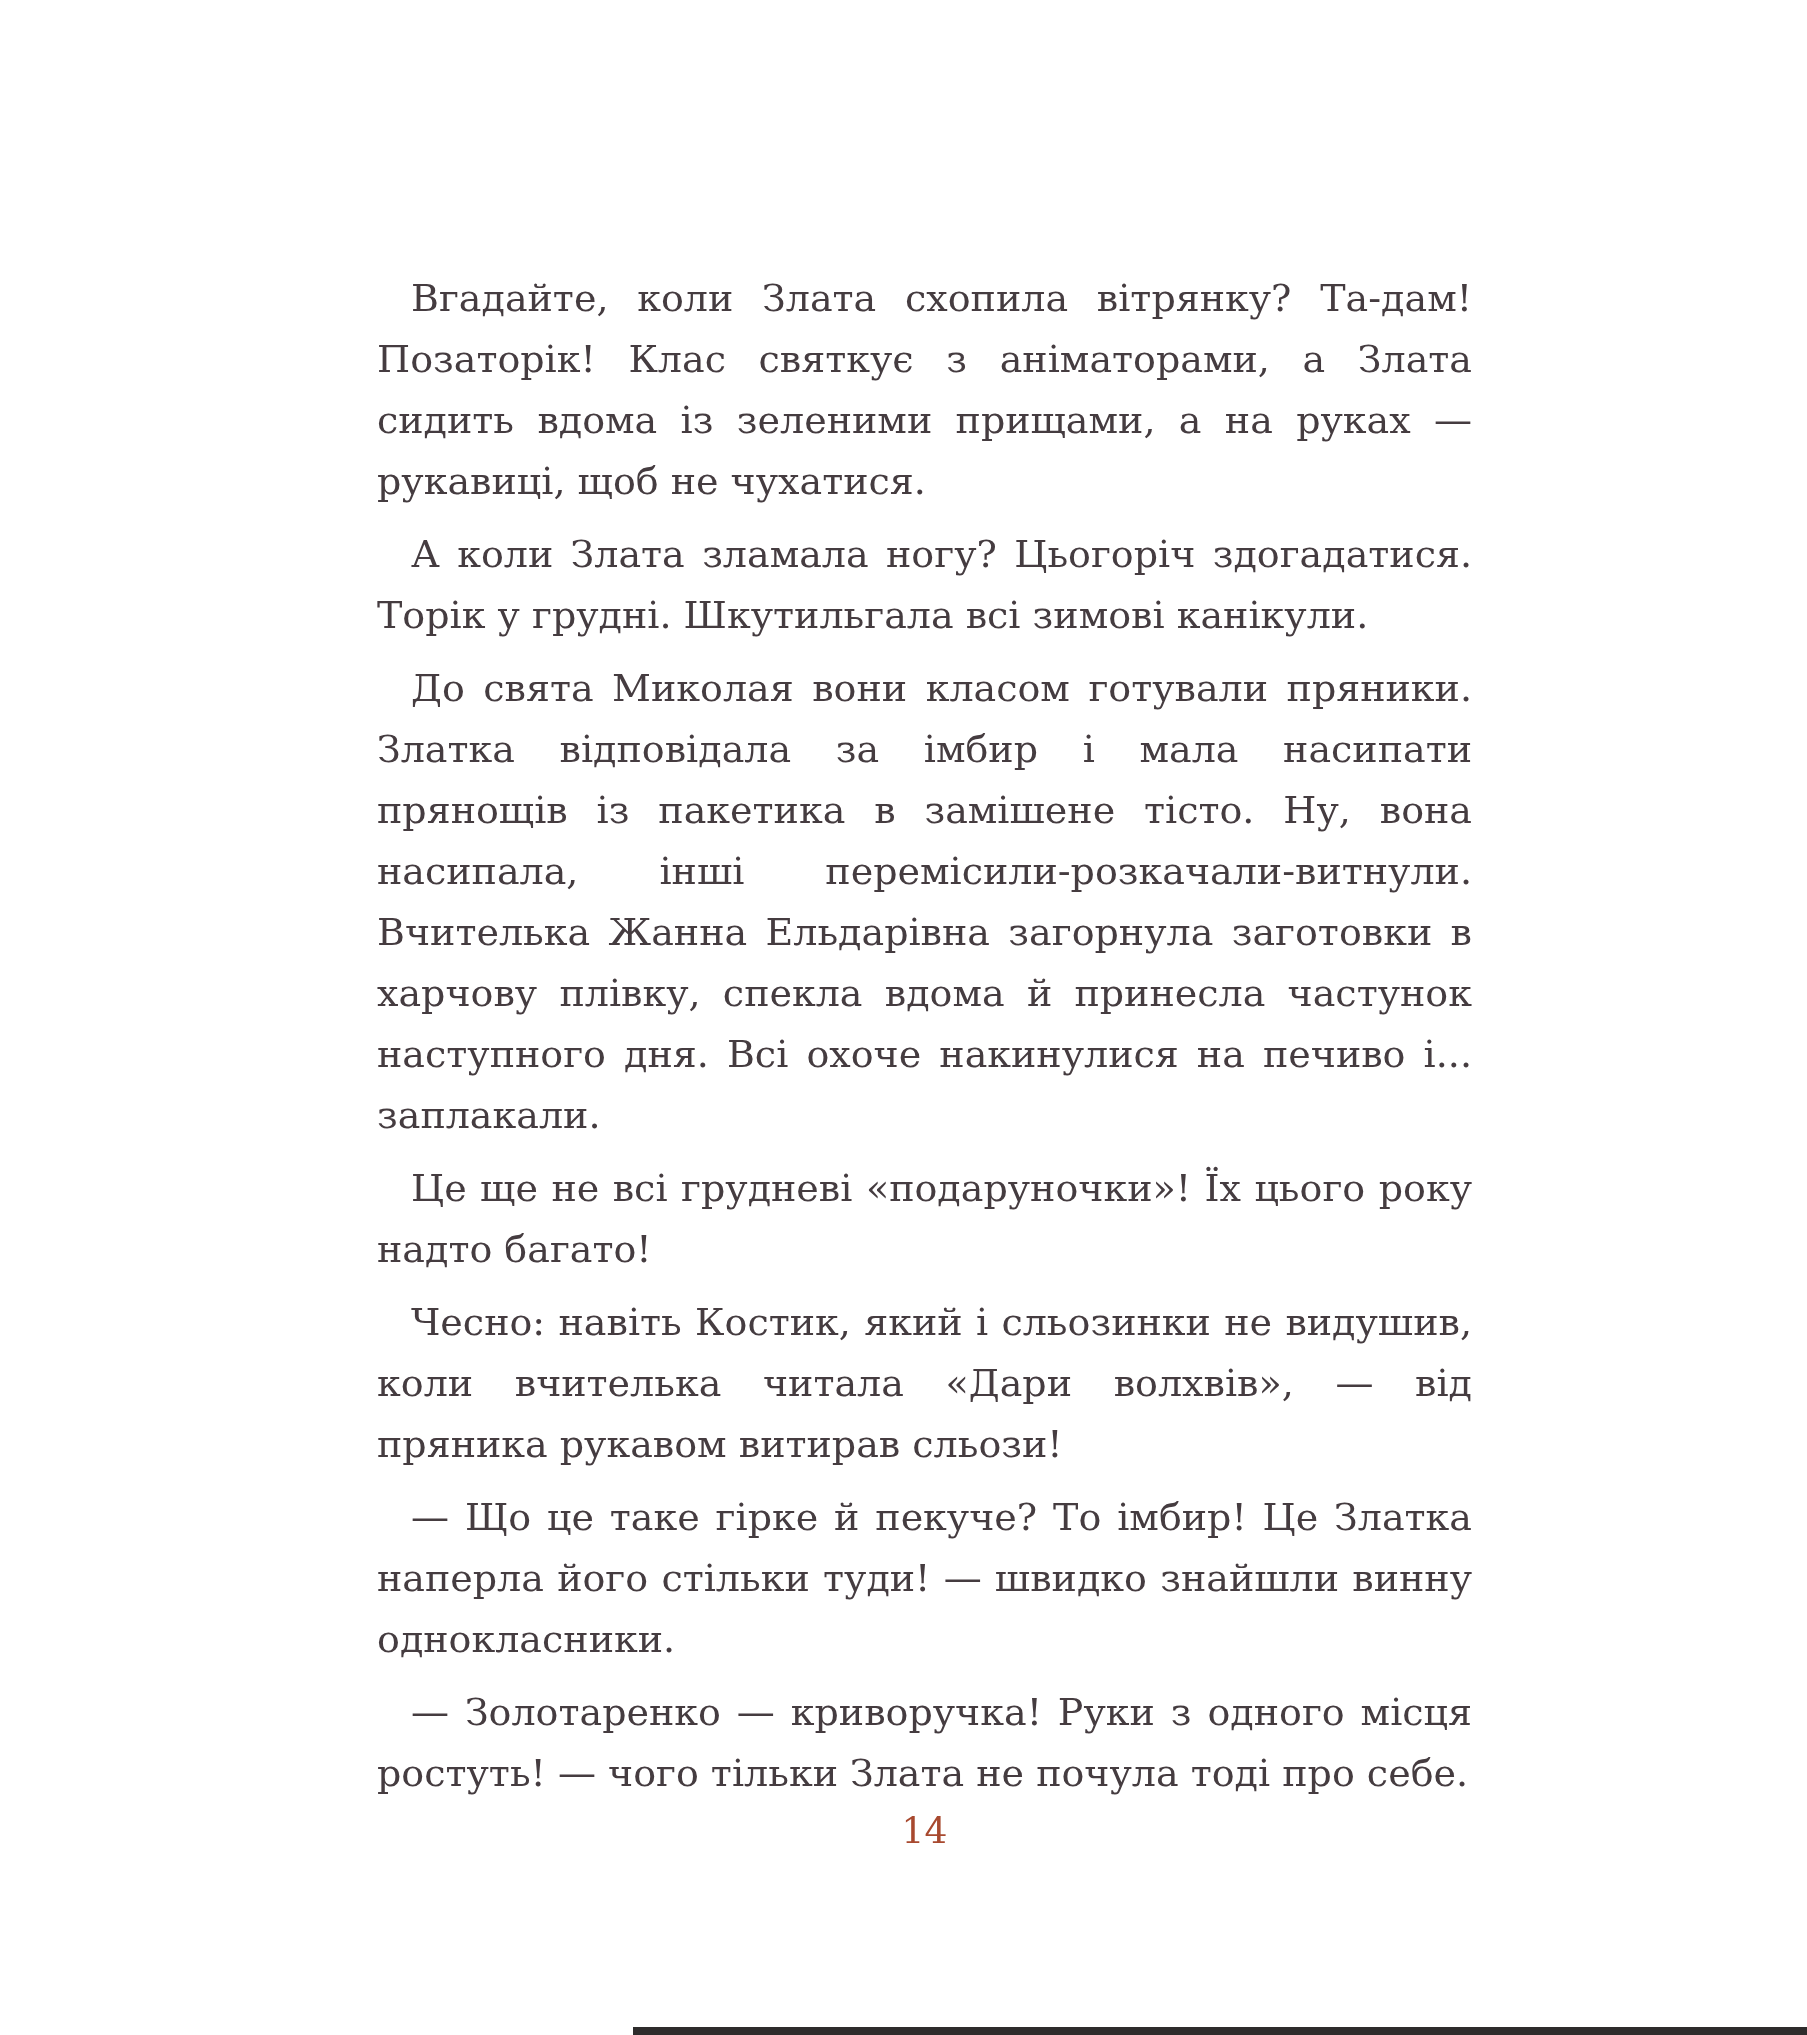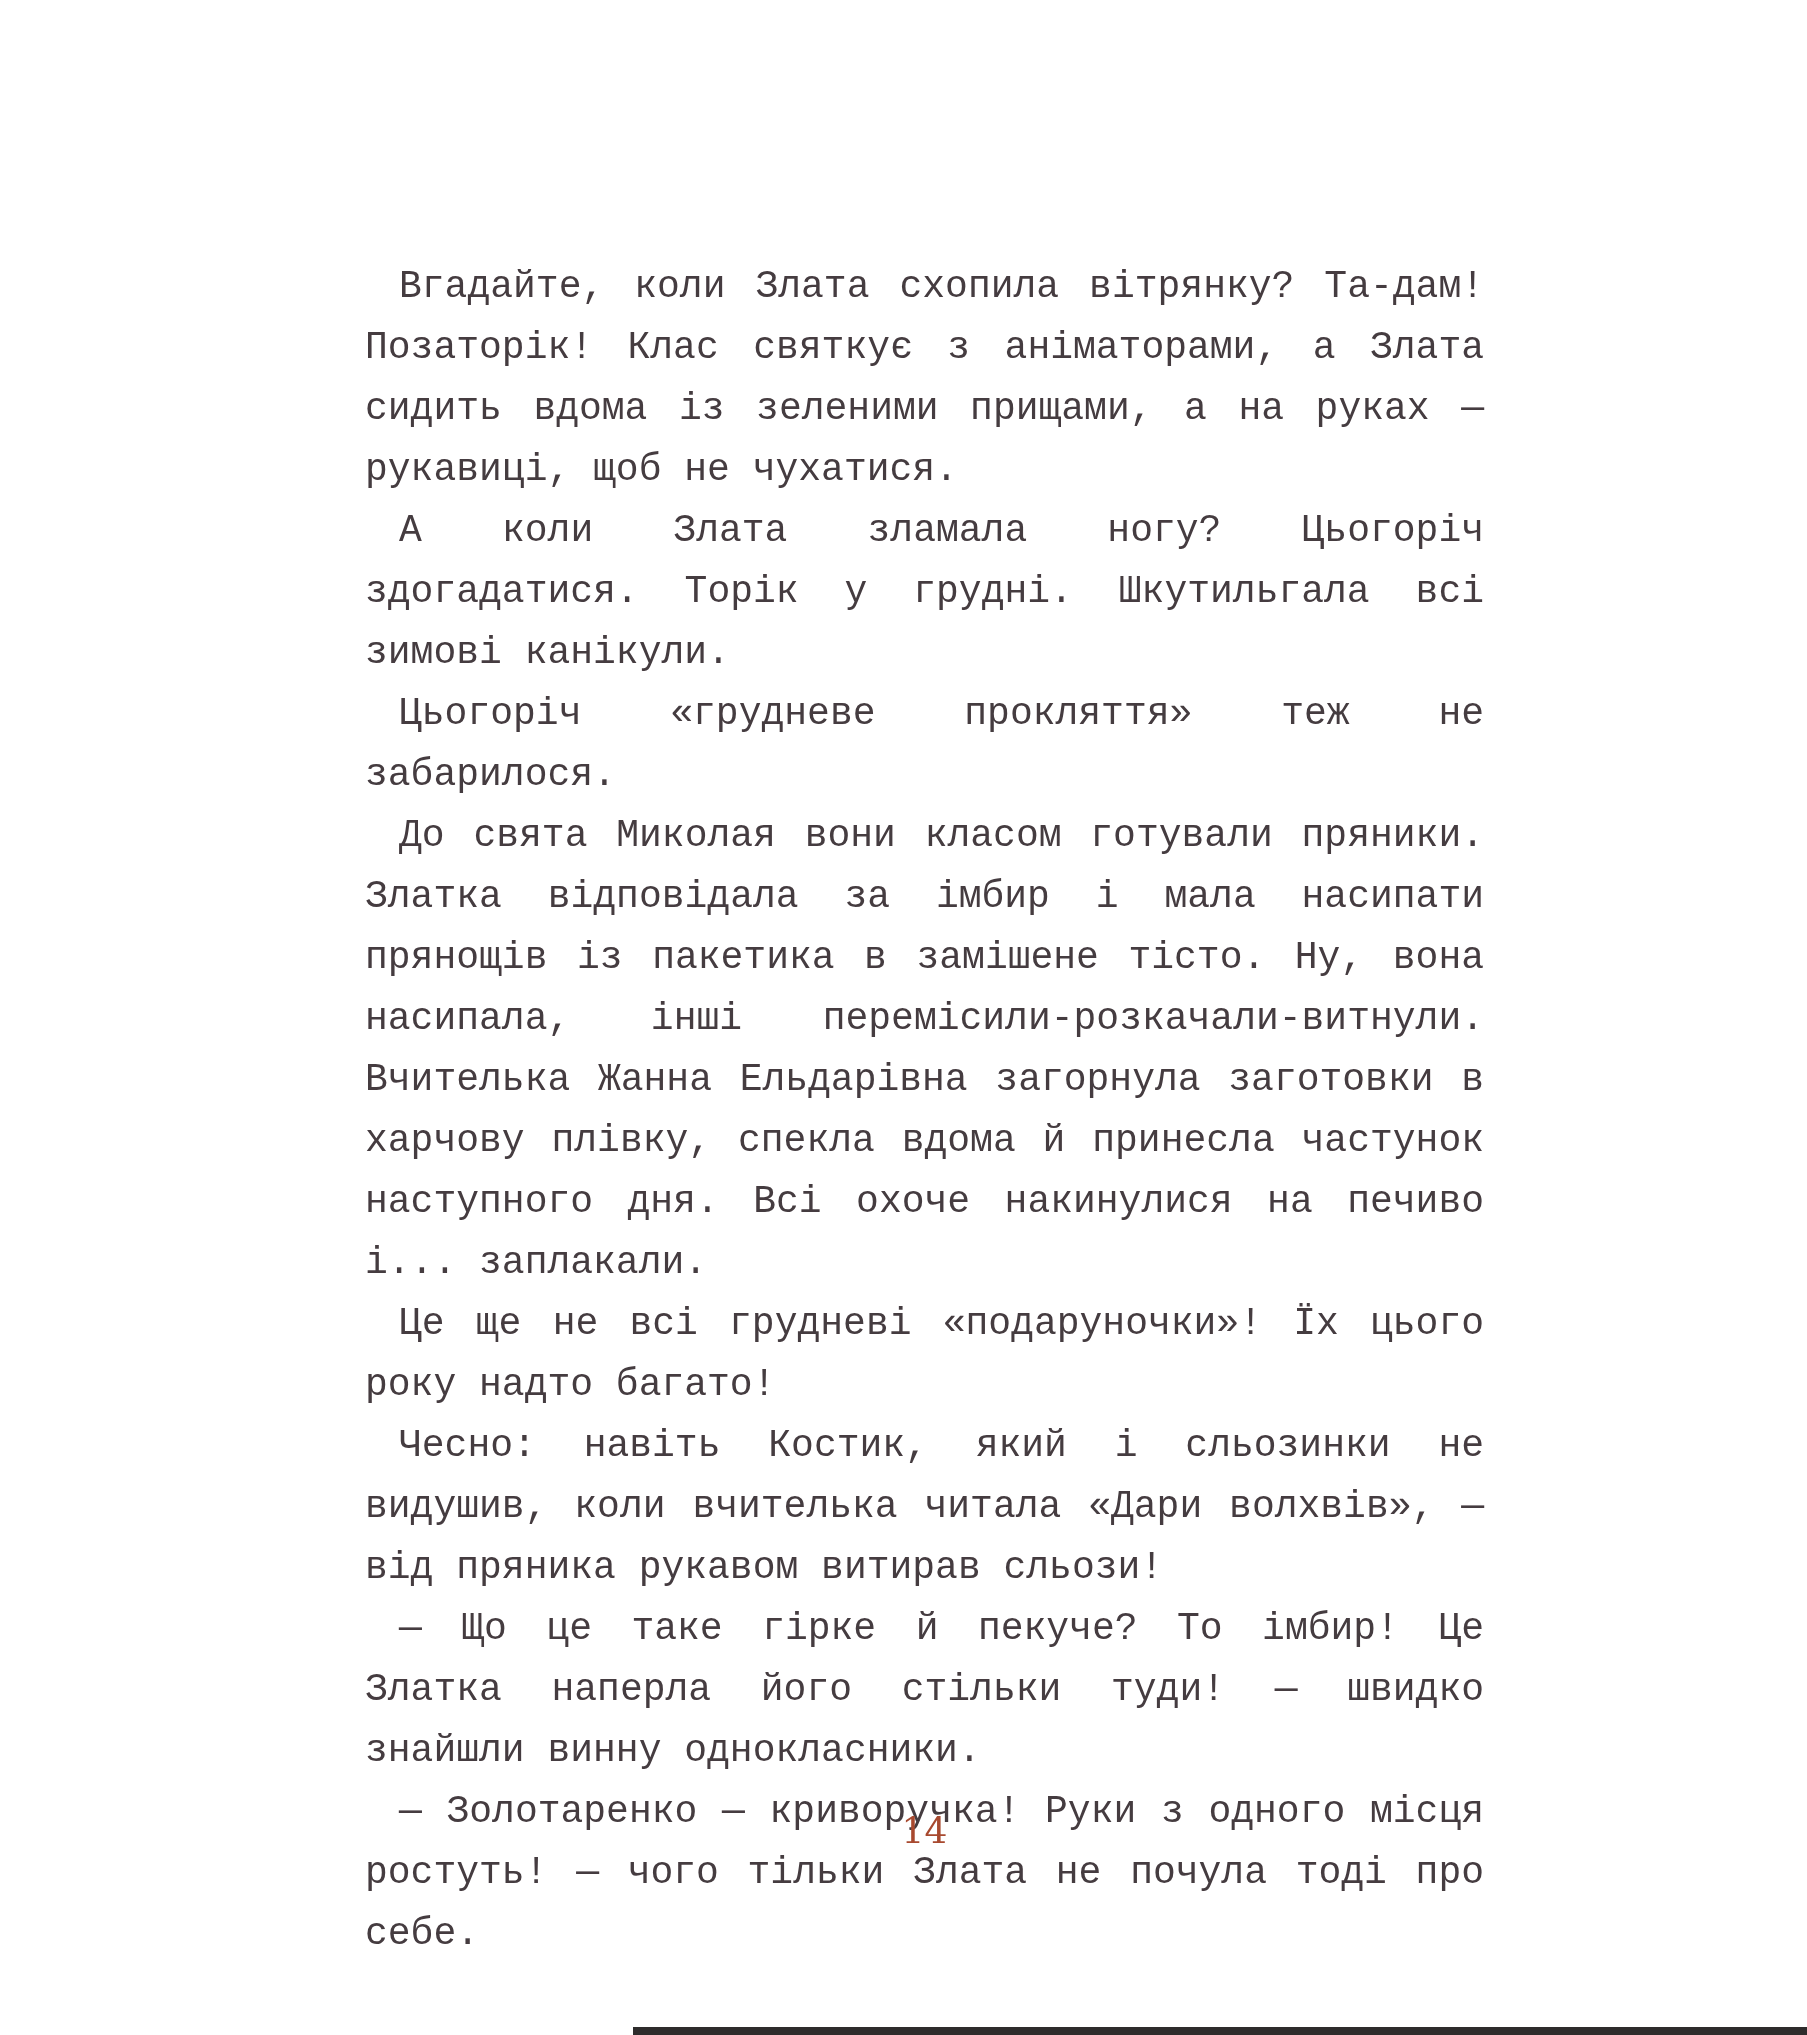--- a/index.html
+++ b/index.html
@@ -25,24 +25,23 @@
     top: 256px;
     width: 1119px;
     color: #453c40;
     font-size: 38px;
     line-height: 61px;
     text-align: justify;
     text-justify: inter-word;
     hyphens: auto;
   }
   .text-block p {
-    margin: 0;
+    margin: 12px;
     padding: 0;
     text-indent: 34px;
-    font-family: Liberation Mono, monospace;
   }
   .page-number {
     position: absolute;
     left: 365px;
     top: 1787px;
     width: 1119px;
     text-align: center;
     color: #a8492f;
     font-size: 36px;
     line-height: 1;
@@ -59,21 +58,20 @@
 </style>
 </head>
 <body>
 
 <div class="page">
 
   <div class="text-block">
 
   <p>Вгадайте, коли Злата схопила вітрянку? Та-дам! Позаторік! Клас святкує з аніматорами, а Злата сидить вдома із зеленими прищами, а на руках — рукавиці, щоб не чухатися.</p>
       <p>А коли Злата зламала ногу? Цьогоріч здогадатися. Торік у грудні. Шкутильгала всі зимові канікули.</p>
-      <p>Цьогоріч «грудневе прокляття» теж не забарилося.</p>
       <p>До свята Миколая вони класом готували пряники. Златка відповідала за імбир і мала насипати прянощів із пакетика в замішене тісто. Ну, вона насипала, інші перемісили-розкачали-витнули. Вчителька Жанна Ельдарівна загорнула заготовки в харчову плівку, спекла вдома й принесла частунок наступного дня. Всі охоче накинулися на печиво і... заплакали.</p>
       <p>Це ще не всі грудневі «подаруночки»! Їх цього року надто багато!</p>
       <p>Чесно: навіть Костик, який і сльозинки не видушив, коли вчителька читала «Дари волхвів», — від пряника рукавом витирав сльози!</p>
       <p>— Що це таке гірке й пекуче? То імбир! Це Златка наперла його стільки туди! — швидко знайшли винну однокласники.</p>
       <p>— Золотаренко — криворучка! Руки з одного місця ростуть! — чого тільки Злата не почула тоді про себе.</p>
     </div>
 
   <div class="page-number">14</div>
 
   <div class="bottom-bar"></div>

